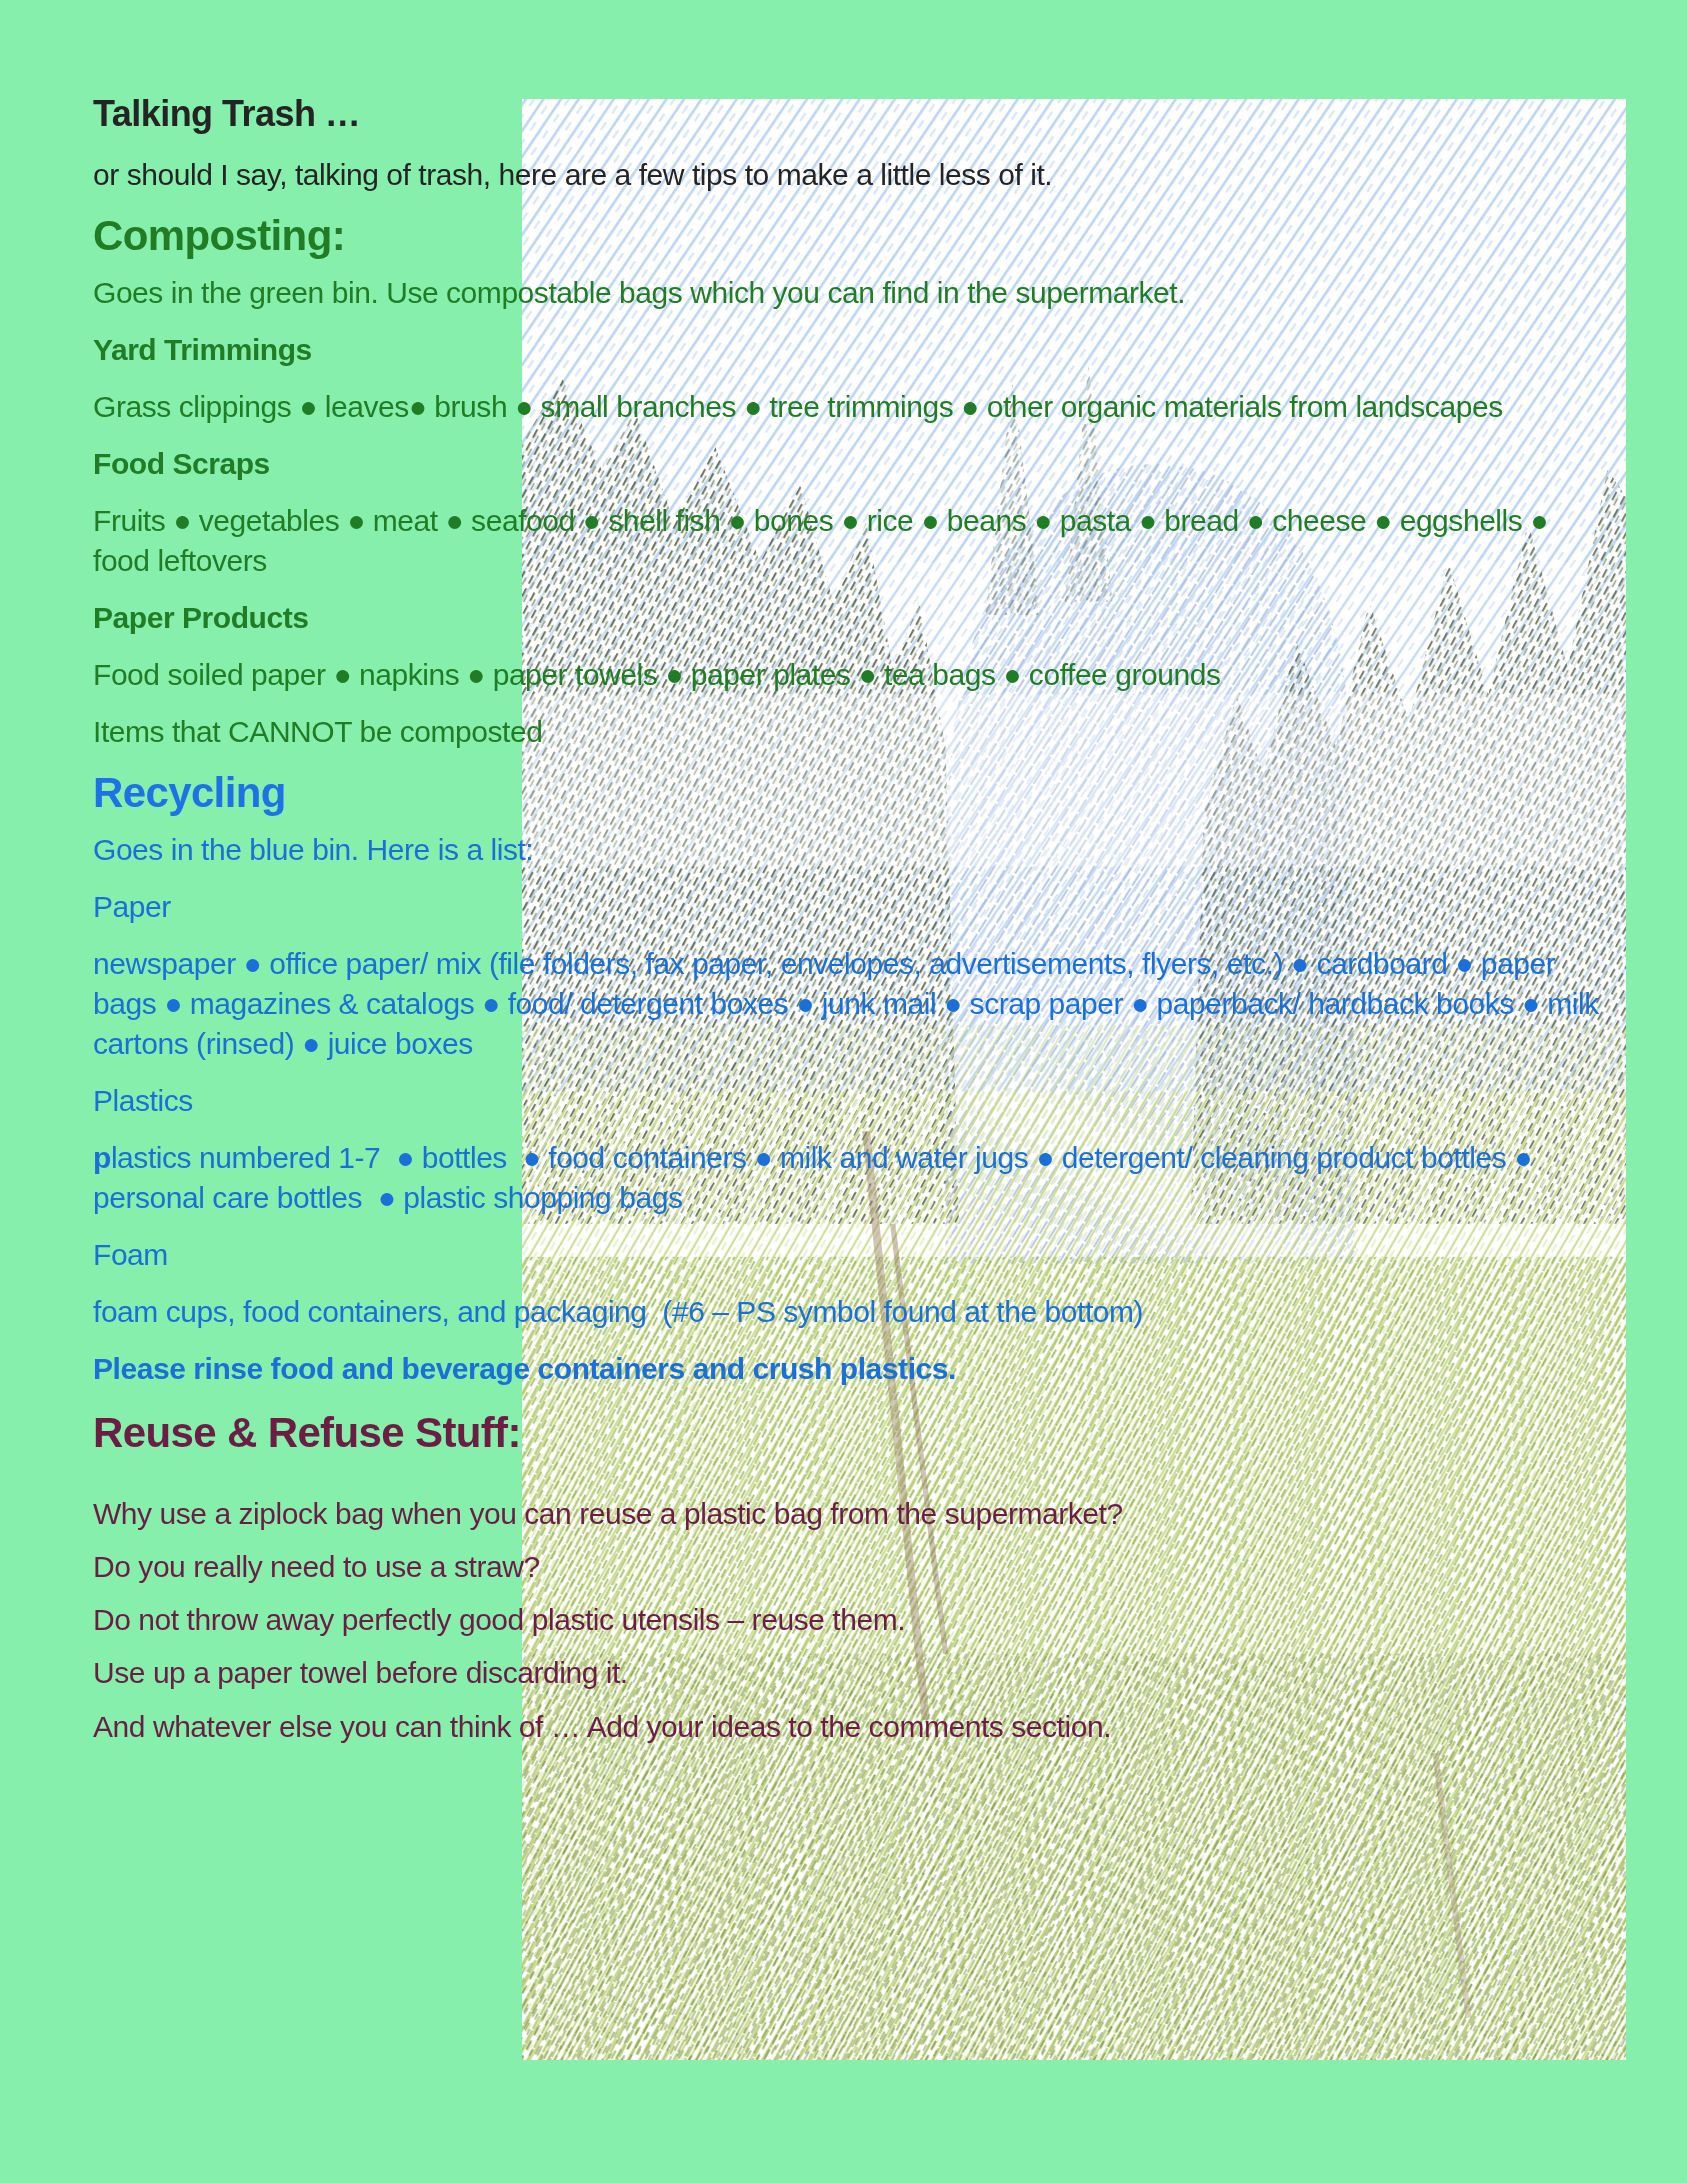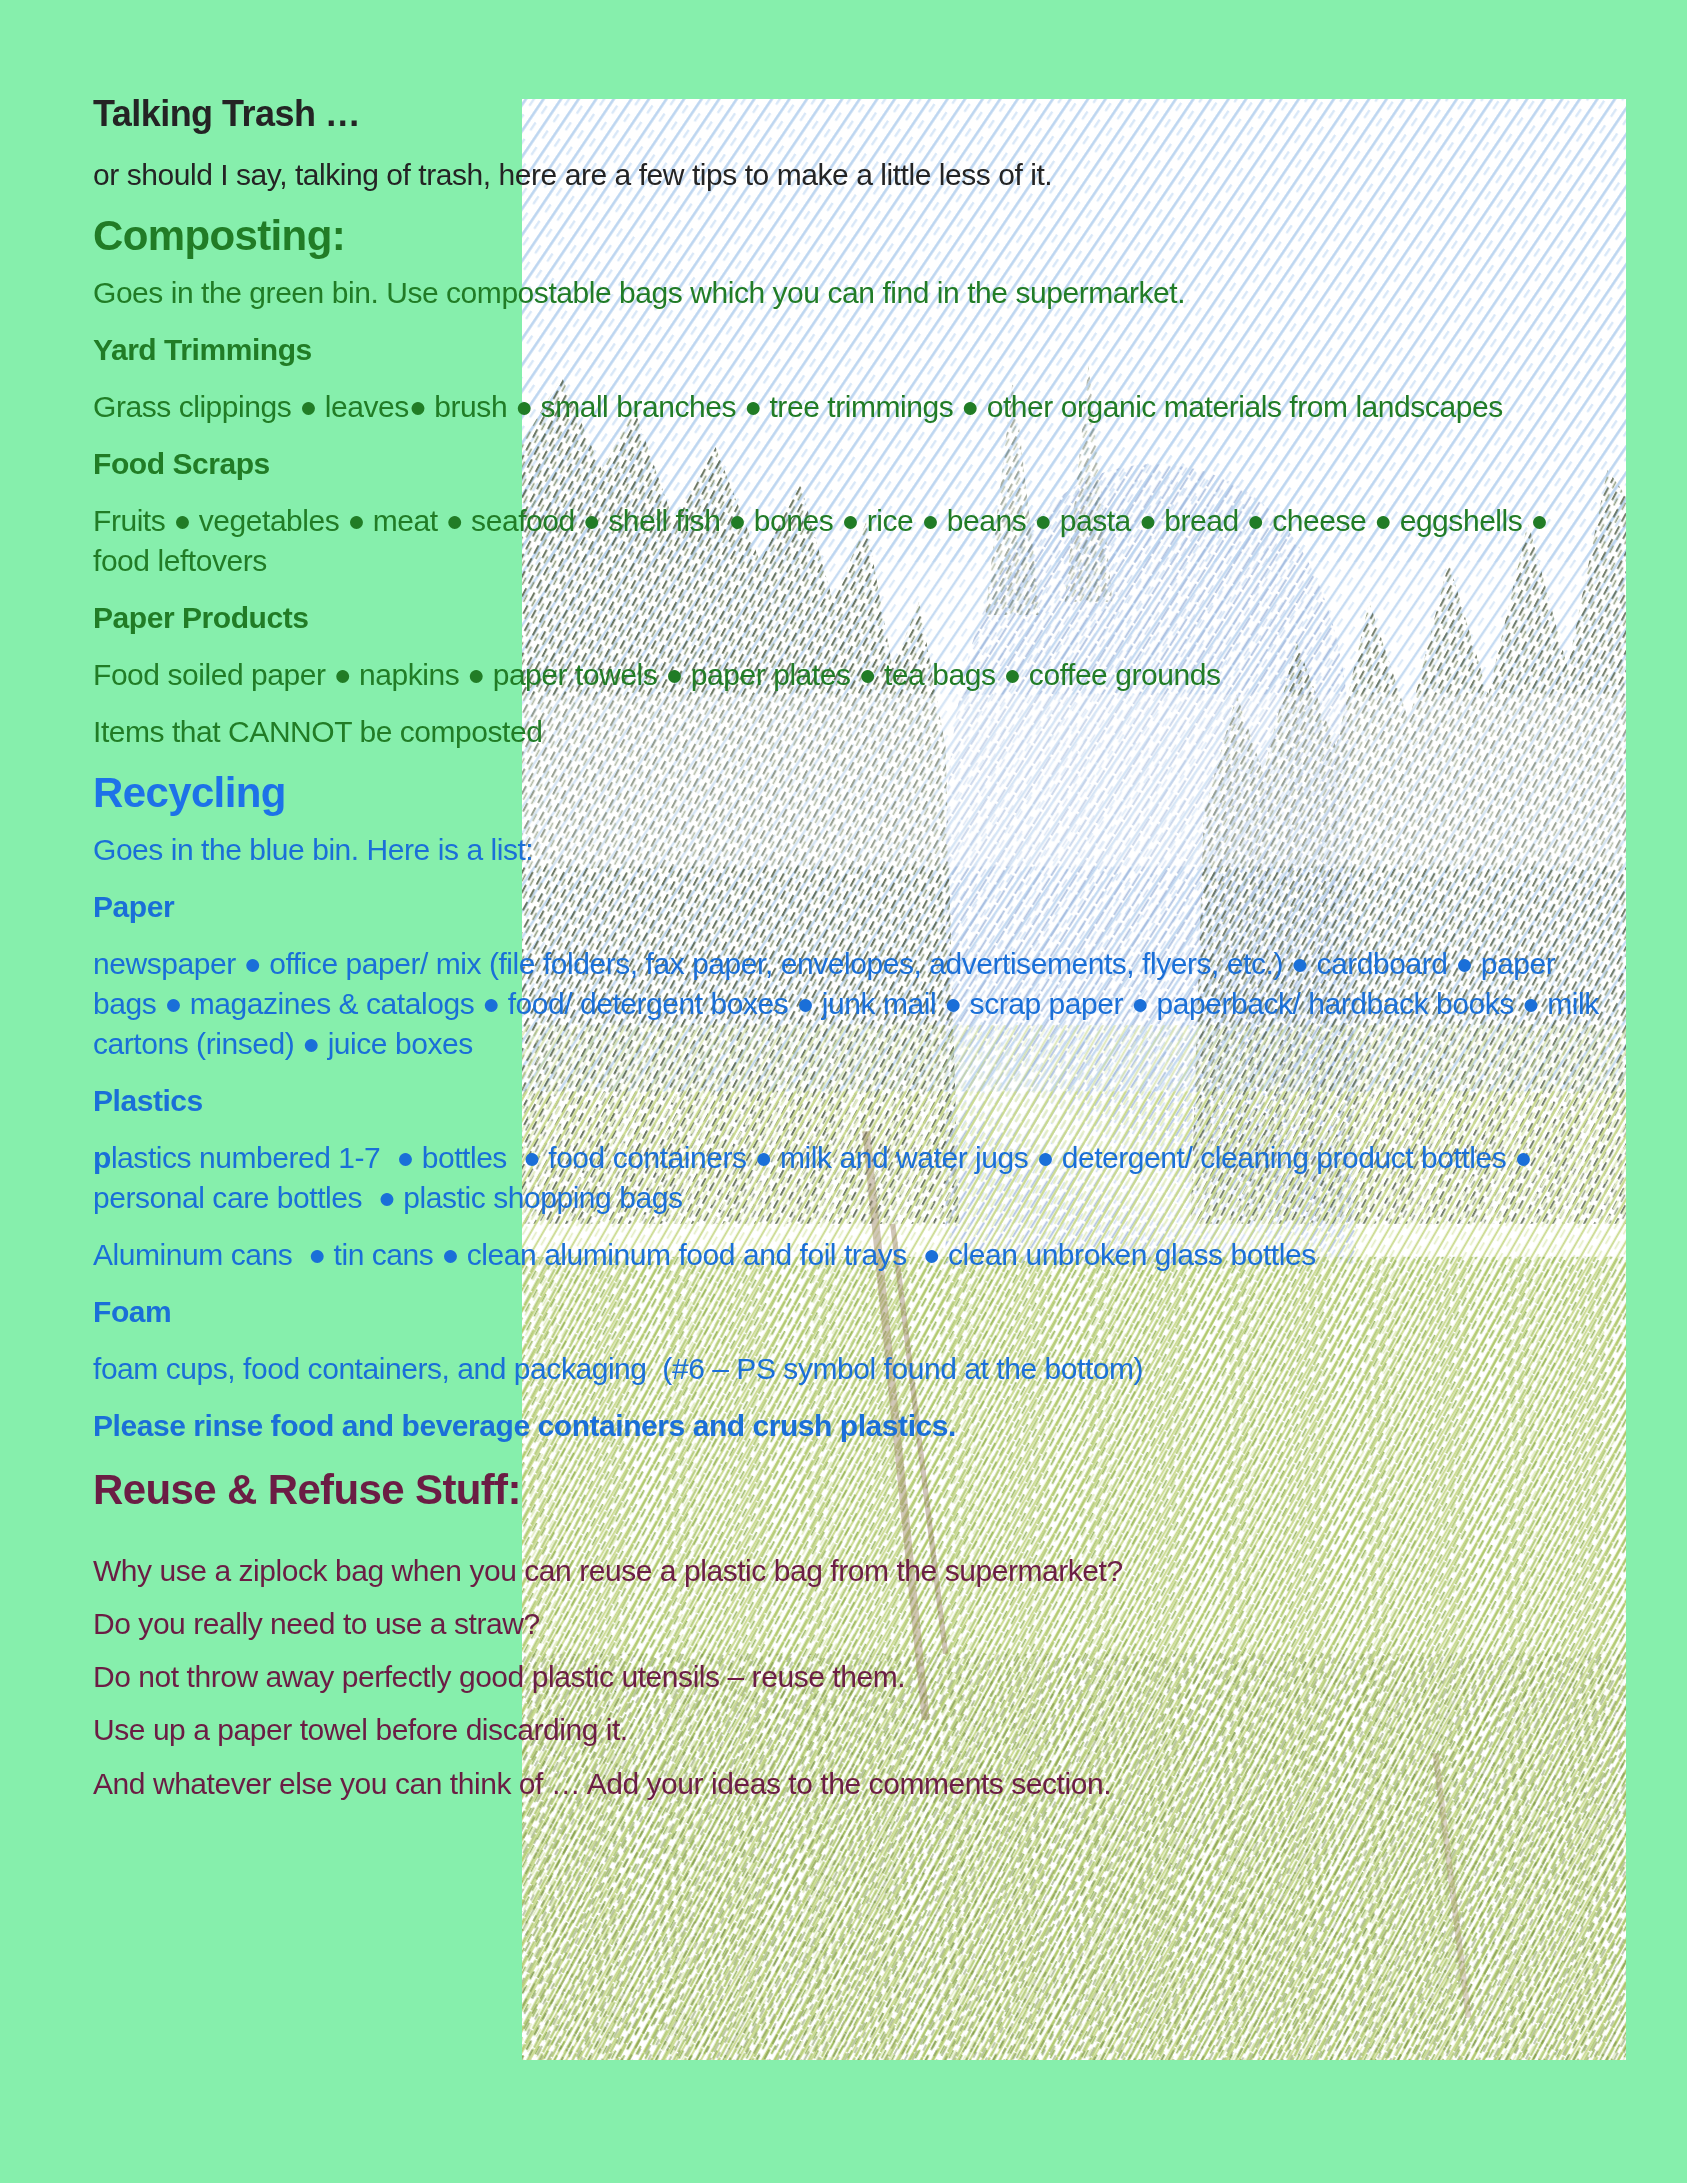--- a/index.html
+++ b/index.html
@@ -20,21 +20,21 @@
   .content{position:absolute;left:93px;top:91px;width:1508px;z-index:1;}
   .content p{white-space:pre-wrap;letter-spacing:-0.015em;}
   .title{font-size:36px;line-height:45px;font-weight:600;color:var(--ink);margin:0 0 18.5px;}
   .lead-dark{font-size:30px;line-height:40px;color:var(--ink);margin:0 0 17px;}
   .h-green{font-size:42px;line-height:48px;font-weight:700;color:var(--green);margin:0 0 13.2px;}
   .h-blue{font-size:42px;line-height:48px;font-weight:700;color:var(--blue-bright);margin:0 0 13.2px;}
   .h-maroon{font-size:42px;line-height:48px;font-weight:700;color:var(--maroon);margin:20px 0 37px;}
   .body-green{font-size:30px;line-height:40px;color:var(--green);margin:0 0 17px;}
   .sub-green{font-size:30px;line-height:40px;font-weight:700;color:var(--green);margin:0 0 17px;}
   .body-blue{font-size:30px;line-height:40px;color:var(--blue);margin:0 0 17px;}
-  .sub-blue{font-size:30px;line-height:40px;font-weight:700;color:var(--blue);margin:0 0 17px;}
+  .sub-blue{font-size:30px;line-height:40px;font-weight:400;color:var(--blue);margin:0 0 17px;}
   .note-blue{font-size:30px;line-height:40px;font-weight:700;color:var(--blue);margin:0 0 17px;}
   .reuse-line{font-size:30px;line-height:40px;color:var(--maroon);margin:0 0 13.2px;}
   .bold-p{font-weight:700;}
 </style>
 </head>
 <body>
 
 <div class="page">
 
   <div class="bg">
@@ -113,21 +113,20 @@
 
     <p class="h-blue">Recycling</p>
     <p class="body-blue">Goes in the blue bin. Here is a list:</p>
 
     <p class="sub-blue">Paper</p>
     <p class="body-blue">newspaper ● office paper/ mix (file folders, fax paper, envelopes, advertisements, flyers, etc.) ● cardboard ● paper bags ● magazines &amp; catalogs ● food/ detergent boxes ● junk mail ● scrap paper ● paperback/ hardback books ● milk cartons (rinsed) ● juice boxes</p>
 
     <p class="sub-blue">Plastics</p>
     <p class="body-blue"><span class="bold-p">p</span><span>lastics numbered 1-7  ● bottles  ● food containers ● milk and water jugs ● detergent/ cleaning product bottles ● personal care bottles  ● plastic shopping bags</span></p>
 
-    <p class="body-blue">Aluminum cans  ● tin cans ● clean aluminum food and foil trays  ● clean unbroken glass bottles</p>
 
     <p class="sub-blue">Foam</p>
     <p class="body-blue">foam cups, food containers, and packaging  (#6 – PS symbol found at the bottom)</p>
 
     <p class="note-blue">Please rinse food and beverage containers and crush plastics.</p>
 
     <p class="h-maroon">Reuse &amp; Refuse Stuff:</p>
     <p class="reuse-line">Why use a ziplock bag when you can reuse a plastic bag from the supermarket?</p>
     <p class="reuse-line">Do you really need to use a straw?</p>
     <p class="reuse-line">Do not throw away perfectly good plastic utensils – reuse them.</p>

